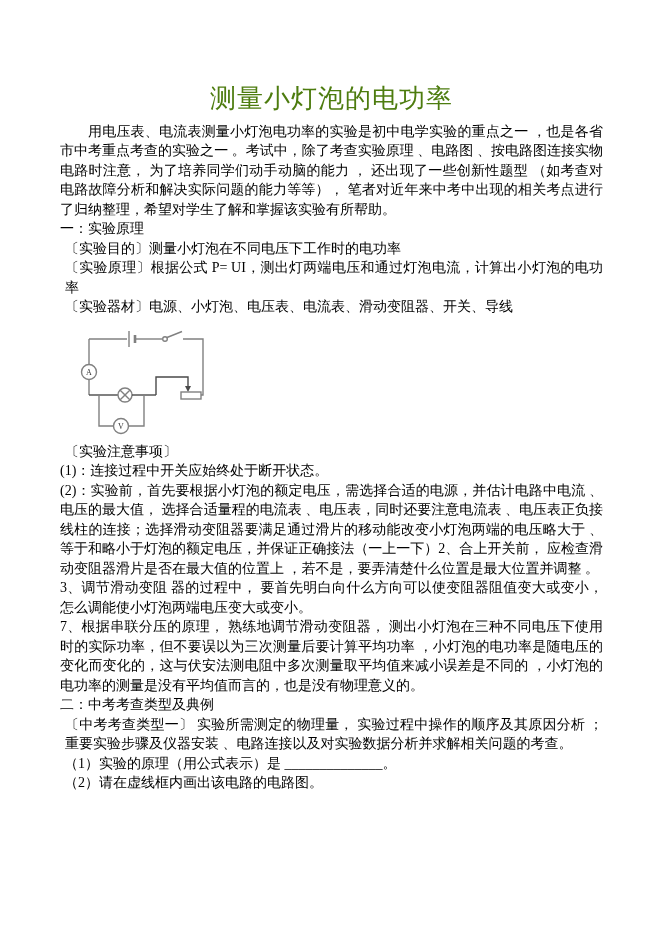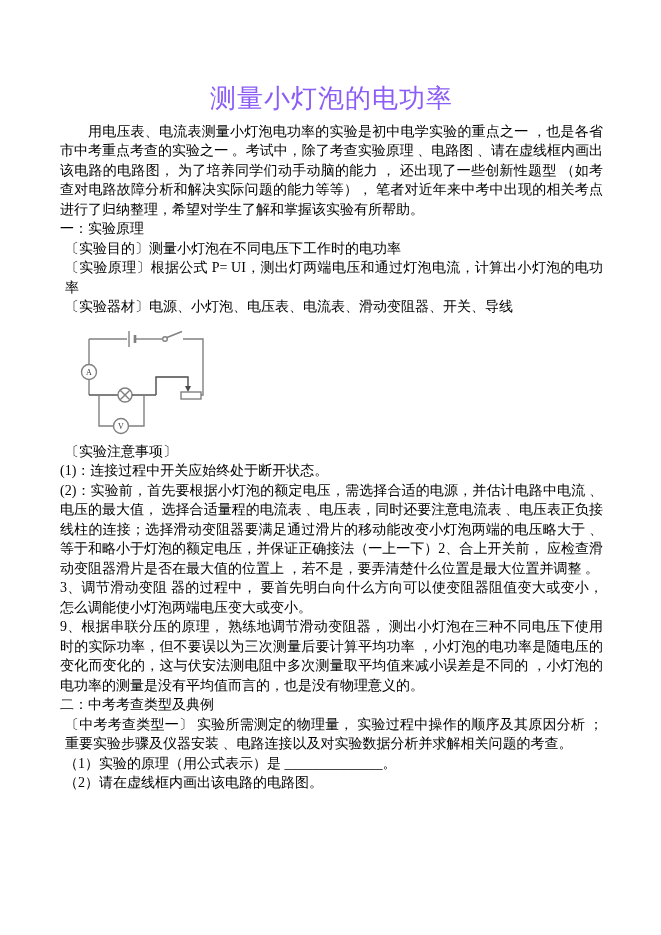--- a/index.html
+++ b/index.html
@@ -10,21 +10,21 @@
     overflow:hidden;
     font-family:"Liberation Serif","DejaVu Serif",serif;
     color:#000000;
   }
   .content{padding:84px 58px 0 60px;}
   h1.doc-title{
     font-size:26px;
     font-weight:400;
     letter-spacing:1px;
     text-align:center;
-    color:#8b5cf6;
+    color:#4d7c0f;
     margin:0 0 8px 0;
     line-height:1.15;
   }
   p,.line{
     margin:0;
     font-size:14px;
     line-height:19.5px;
     text-align:justify;
   }
   .indent{text-indent:28px;}
@@ -44,21 +44,21 @@
   }
 </style>
 </head>
 <body>
 
 <div class="page">
   <div class="content">
 
     <h1 class="doc-title">测量小灯泡的电功率</h1>
 
-    <p class="indent">用电压表、电流表测量小灯泡电功率的实验是初中电学实验的重点之一 ，也是各省市中考重点考查的实验之一 。考试中，除了考查实验原理 、电路图 、请在虚线框内画出该电路的电路图， 为了培养同学们动手动脑的能力 ， 还出现了一些创新性题型 （如考查对电路故障分析和解决实际问题的能力等等）， 笔者对近年来中考中出现的相关考点进行了归纳整理，希望对学生了解和掌握该实验有所帮助。</p>
+    <p class="indent">用电压表、电流表测量小灯泡电功率的实验是初中电学实验的重点之一 ，也是各省市中考重点考查的实验之一 。考试中，除了考查实验原理 、电路图 、按电路图连接实物电路时注意， 为了培养同学们动手动脑的能力 ， 还出现了一些创新性题型 （如考查对电路故障分析和解决实际问题的能力等等）， 笔者对近年来中考中出现的相关考点进行了归纳整理，希望对学生了解和掌握该实验有所帮助。</p>
 
     <div class="line">一：实验原理</div>
 
     <div class="line bracket-line"><span>〔实验目的〕</span><span>测量小灯泡在不同电压下工作时的电功率</span></div>
 
     <div class="line bracket-line"><span>〔实验原理〕</span><span>根据公式 </span><span class="formula">P= UI</span><span>，测出灯两端电压和通过灯泡电流，计算出小灯泡的电功率</span></div>
 
     <div class="line bracket-line"><span>〔实验器材〕</span><span>电源、小灯泡、电压表、电流表、滑动变阻器、开关、导线</span></div>
 
 
@@ -103,21 +103,21 @@
       <g>
         <circle class="wire" cx="47" cy="106" r="7.5" fill="#ffffff"></circle>
         <text class="meter-label" x="47" y="109" text-anchor="middle">V</text>
       </g>
     </svg>
 
     <div class="line bracket-line">〔实验注意事项〕</div>
     <p>(1)：连接过程中开关应始终处于断开状态。</p>
     <p>(2)：实验前，首先要根据小灯泡的额定电压，需选择合适的电源，并估计电路中电流 、电压的最大值， 选择合适量程的电流表 、电压表，同时还要注意电流表 、电压表正负接线柱的连接；选择滑动变阻器要满足通过滑片的移动能改变小灯泡两端的电压略大于 、等于和略小于灯泡的额定电压，并保证正确接法（一上一下）2、合上开关前， 应检查滑动变阻器滑片是否在最大值的位置上 ，若不是，要弄清楚什么位置是最大位置并调整 。</p>
     <p>3、调节滑动变阻 器的过程中， 要首先明白向什么方向可以使变阻器阻值变大或变小，怎么调能使小灯泡两端电压变大或变小。</p>
-    <p>9、根据串联分压的原理， 熟练地调节滑动变阻器， 测出小灯泡在三种不同电压下使用时的实际功率，但不要误以为三次测量后要计算平均功率 ，小灯泡的电功率是随电压的变化而变化的，这与伏安法测电阻中多次测量取平均值来减小误差是不同的 ，小灯泡的电功率的测量是没有平均值而言的，也是没有物理意义的。</p>
+    <p>7、根据串联分压的原理， 熟练地调节滑动变阻器， 测出小灯泡在三种不同电压下使用时的实际功率，但不要误以为三次测量后要计算平均功率 ，小灯泡的电功率是随电压的变化而变化的，这与伏安法测电阻中多次测量取平均值来减小误差是不同的 ，小灯泡的电功率的测量是没有平均值而言的，也是没有物理意义的。</p>
 
     <div class="line">二：中考考查类型及典例</div>
     <p class="bracket-line">〔中考考查类型一〕 实验所需测定的物理量， 实验过程中操作的顺序及其原因分析 ；重要实验步骤及仪器安装 、电路连接以及对实验数据分析并求解相关问题的考查。</p>
     <p class="q-line">（1）实验的原理（用公式表示）是 ______________。</p>
     <p class="q-line">（2）请在虚线框内画出该电路的电路图。</p>
 
   </div>
 </div>
 
 </body></html>

